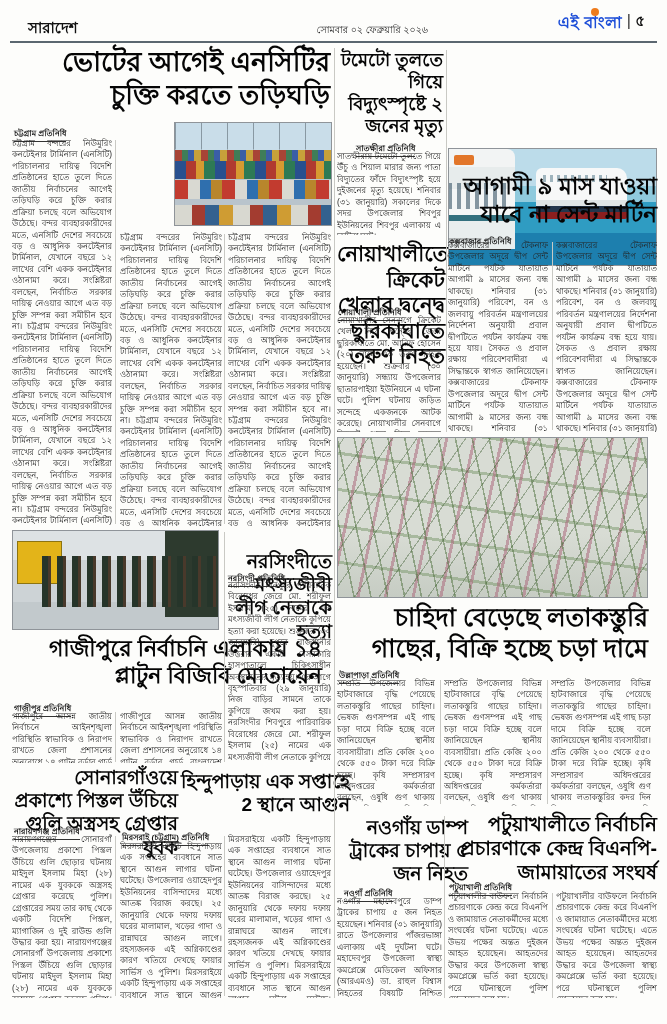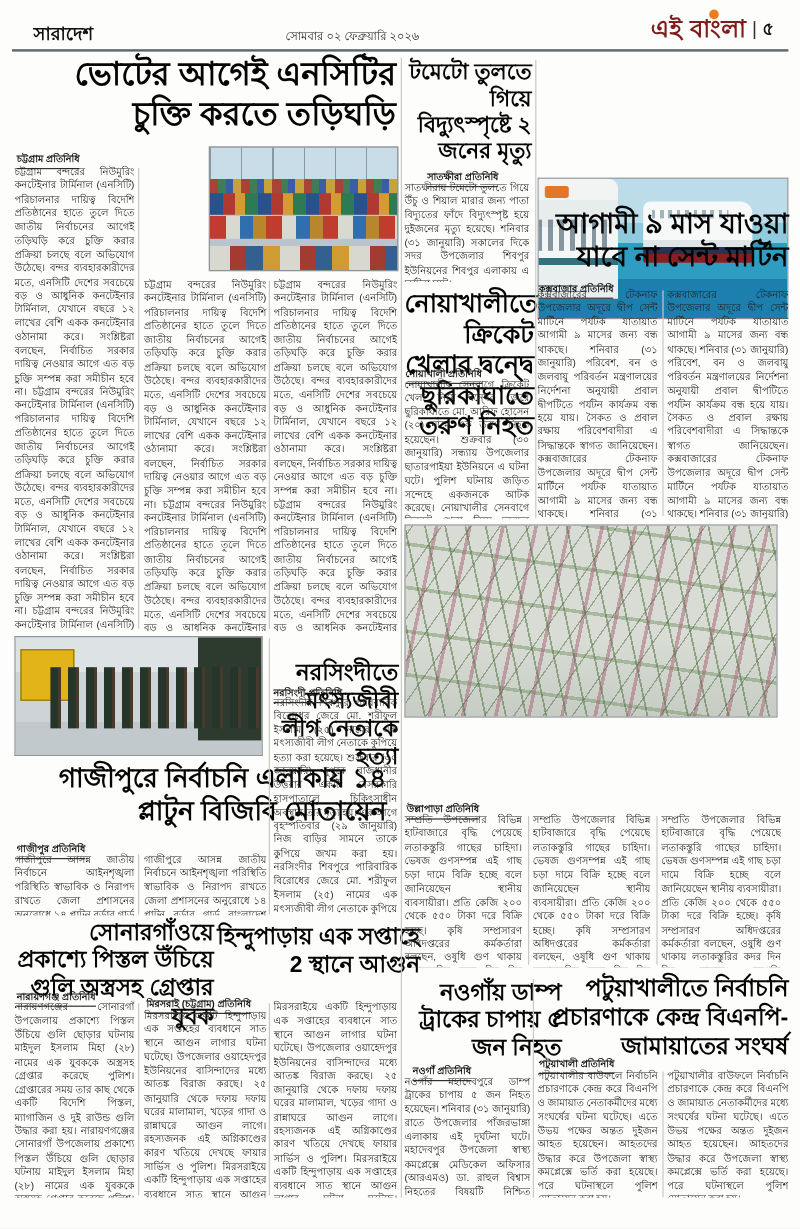--- a/index.html
+++ b/index.html
@@ -4,22 +4,22 @@
 <style>
   html,body{margin:0;padding:0;background:#e9e9e6;}
   .page{
     position:relative;width:667px;height:1024px;margin:0 auto;
     background:#fdfdfb;overflow:hidden;
     font-family:"Liberation Sans",sans-serif;color:#1c1c1c;
   }
   .abs{position:absolute;}
   
   .section-label{font-size:15px;font-weight:bold;color:#111;}
-  .page-date{font-size:9.5px;color:#222;text-align:left;}
-  .brand{font-size:20px;font-weight:800;color:#7f1d1d;letter-spacing:.5px;white-space:nowrap;}
+  .page-date{font-size:9.5px;color:#222;text-align:right;}
+  .brand{font-size:16px;font-weight:800;color:#1d4ed8;letter-spacing:.5px;white-space:nowrap;}
   .brand-sun{position:absolute;width:8px;height:8px;border-radius:50%;background:#ee7b1c;}
   .pageno{font-size:15px;font-weight:bold;color:#111;}
   .hdr-rule{height:2px;background:#5b6770;}
   
   .hl{font-weight:bold;color:#050505;text-align:right;line-height:1.22;}
   .byline{font-size:8px;font-weight:bold;color:#111;border-bottom:1px solid #333;display:inline-block;padding-bottom:1px;white-space:nowrap;}
   .col{font-size:8.3px;line-height:1.38;text-align:justify;color:#242424;overflow:hidden;word-spacing:-.3px;}
   .vr{width:1px;background:#c9c9c4;}
   
   .photo{border:1px solid #8f9499;box-sizing:border-box;overflow:hidden;}
@@ -143,20 +143,21 @@
   </div>
   <div class="abs hl" style="left:448px;top:172px;width:209px;font-size:23px;">আগামী ৯ মাস যাওয়া যাবে না সেন্ট মার্টিন</div>
   <div class="abs" style="left:449px;top:230px;">
     <span class="byline">কক্সবাজার প্রতিনিধি</span>
   </div>
   <div class="abs col" style="left:448px;top:240px;width:100px;height:192px;">কক্সবাজারের টেকনাফ উপজেলার অদূরে দ্বীপ সেন্ট মার্টিনে পর্যটক যাতায়াত আগামী ৯ মাসের জন্য বন্ধ থাকছে। শনিবার (৩১ জানুয়ারি) পরিবেশ, বন ও জলবায়ু পরিবর্তন মন্ত্রণালয়ের নির্দেশনা অনুযায়ী প্রবাল দ্বীপটিতে পর্যটন কার্যক্রম বন্ধ হয়ে যায়। সৈকত ও প্রবাল রক্ষায় পরিবেশবাদীরা এ সিদ্ধান্তকে স্বাগত জানিয়েছেন। কক্সবাজারের টেকনাফ উপজেলার অদূরে দ্বীপ সেন্ট মার্টিনে পর্যটক যাতায়াত আগামী ৯ মাসের জন্য বন্ধ থাকছে। শনিবার (৩১ জানুয়ারি) পরিবেশ, বন ও জলবায়ু পরিবর্তন মন্ত্রণালয়ের নির্দেশনা অনুযায়ী প্রবাল দ্বীপটিতে পর্যটন কার্যক্রম বন্ধ হয়ে যায়। সৈকত ও প্রবাল রক্ষায় পরিবেশবাদীরা এ সিদ্ধান্তকে স্বাগত জানিয়েছেন। </div>
   <div class="abs col" style="left:556px;top:240px;width:101px;height:192px;">কক্সবাজারের টেকনাফ উপজেলার অদূরে দ্বীপ সেন্ট মার্টিনে পর্যটক যাতায়াত আগামী ৯ মাসের জন্য বন্ধ থাকছে। শনিবার (৩১ জানুয়ারি) পরিবেশ, বন ও জলবায়ু পরিবর্তন মন্ত্রণালয়ের নির্দেশনা অনুযায়ী প্রবাল দ্বীপটিতে পর্যটন কার্যক্রম বন্ধ হয়ে যায়। সৈকত ও প্রবাল রক্ষায় পরিবেশবাদীরা এ সিদ্ধান্তকে স্বাগত জানিয়েছেন। কক্সবাজারের টেকনাফ উপজেলার অদূরে দ্বীপ সেন্ট মার্টিনে পর্যটক যাতায়াত আগামী ৯ মাসের জন্য বন্ধ থাকছে। শনিবার (৩১ জানুয়ারি) পরিবেশ, বন ও জলবায়ু পরিবর্তন মন্ত্রণালয়ের নির্দেশনা অনুযায়ী প্রবাল দ্বীপটিতে পর্যটন কার্যক্রম বন্ধ হয়ে যায়। সৈকত ও প্রবাল রক্ষায় পরিবেশবাদীরা এ সিদ্ধান্তকে স্বাগত জানিয়েছেন। </div>
   <div class="abs vr" style="left:552px;top:242px;height:188px;"></div>
 
   <div class="abs photo flowers-photo" style="left:337px;top:437px;width:311px;height:161px;"></div>
+  <div class="abs hl" style="left:337px;top:602px;width:311px;font-size:25px;">চাহিদা বেড়েছে লতাকস্তুরি গাছের, বিক্রি হচ্ছে চড়া দামে</div>
   <div class="abs" style="left:339px;top:664px;">
     <span class="byline">উল্লাপাড়া প্রতিনিধি</span>
   </div>
   <div class="abs col" style="left:337px;top:678px;width:98px;height:128px;">সম্প্রতি উপজেলার বিভিন্ন হাটবাজারে বৃদ্ধি পেয়েছে লতাকস্তুরি গাছের চাহিদা। ভেষজ গুণসম্পন্ন এই গাছ চড়া দামে বিক্রি হচ্ছে বলে জানিয়েছেন স্থানীয় ব্যবসায়ীরা। প্রতি কেজি ২০০ থেকে ৫৫০ টাকা দরে বিক্রি হচ্ছে। কৃষি সম্প্রসারণ অধিদপ্তরের কর্মকর্তারা বলছেন, ওষুধি গুণ থাকায় লতাকস্তুরির কদর দিন দিন বাড়ছে। সম্প্রতি উপজেলার বিভিন্ন হাটবাজারে বৃদ্ধি পেয়েছে লতাকস্তুরি গাছের চাহিদা। ভেষজ গুণসম্পন্ন এই গাছ চড়া দামে বিক্রি হচ্ছে বলে জানিয়েছেন স্থানীয় ব্যবসায়ীরা। প্রতি কেজি ২০০ থেকে ৫৫০ টাকা দরে বিক্রি হচ্ছে। কৃষি সম্প্রসারণ অধিদপ্তরের কর্মকর্তারা বলছেন, ওষুধি গুণ থাকায় লতাকস্তুরির কদর দিন দিন বাড়ছে। </div>
   <div class="abs col" style="left:444px;top:678px;width:98px;height:128px;">সম্প্রতি উপজেলার বিভিন্ন হাটবাজারে বৃদ্ধি পেয়েছে লতাকস্তুরি গাছের চাহিদা। ভেষজ গুণসম্পন্ন এই গাছ চড়া দামে বিক্রি হচ্ছে বলে জানিয়েছেন স্থানীয় ব্যবসায়ীরা। প্রতি কেজি ২০০ থেকে ৫৫০ টাকা দরে বিক্রি হচ্ছে। কৃষি সম্প্রসারণ অধিদপ্তরের কর্মকর্তারা বলছেন, ওষুধি গুণ থাকায় লতাকস্তুরির কদর দিন দিন বাড়ছে। সম্প্রতি উপজেলার বিভিন্ন হাটবাজারে বৃদ্ধি পেয়েছে লতাকস্তুরি গাছের চাহিদা। ভেষজ গুণসম্পন্ন এই গাছ চড়া দামে বিক্রি হচ্ছে বলে জানিয়েছেন স্থানীয় ব্যবসায়ীরা। প্রতি কেজি ২০০ থেকে ৫৫০ টাকা দরে বিক্রি হচ্ছে। কৃষি সম্প্রসারণ অধিদপ্তরের কর্মকর্তারা বলছেন, ওষুধি গুণ থাকায় লতাকস্তুরির কদর দিন দিন বাড়ছে। </div>
   <div class="abs col" style="left:551px;top:678px;width:100px;height:128px;">সম্প্রতি উপজেলার বিভিন্ন হাটবাজারে বৃদ্ধি পেয়েছে লতাকস্তুরি গাছের চাহিদা। ভেষজ গুণসম্পন্ন এই গাছ চড়া দামে বিক্রি হচ্ছে বলে জানিয়েছেন স্থানীয় ব্যবসায়ীরা। প্রতি কেজি ২০০ থেকে ৫৫০ টাকা দরে বিক্রি হচ্ছে। কৃষি সম্প্রসারণ অধিদপ্তরের কর্মকর্তারা বলছেন, ওষুধি গুণ থাকায় লতাকস্তুরির কদর দিন দিন বাড়ছে। সম্প্রতি উপজেলার বিভিন্ন হাটবাজারে বৃদ্ধি পেয়েছে লতাকস্তুরি গাছের চাহিদা। ভেষজ গুণসম্পন্ন এই গাছ চড়া দামে বিক্রি হচ্ছে বলে জানিয়েছেন স্থানীয় ব্যবসায়ীরা। প্রতি কেজি ২০০ থেকে ৫৫০ টাকা দরে বিক্রি হচ্ছে। কৃষি সম্প্রসারণ অধিদপ্তরের কর্মকর্তারা বলছেন, ওষুধি গুণ থাকায় লতাকস্তুরির কদর দিন দিন বাড়ছে। </div>
   <div class="abs vr" style="left:440px;top:680px;height:124px;"></div>
   <div class="abs vr" style="left:547px;top:680px;height:124px;"></div>
 
   <div class="abs hl" style="left:342px;top:816px;width:126px;font-size:19px;">নওগাঁয় ডাম্প ট্রাকের চাপায় ৫ জন নিহত</div>

